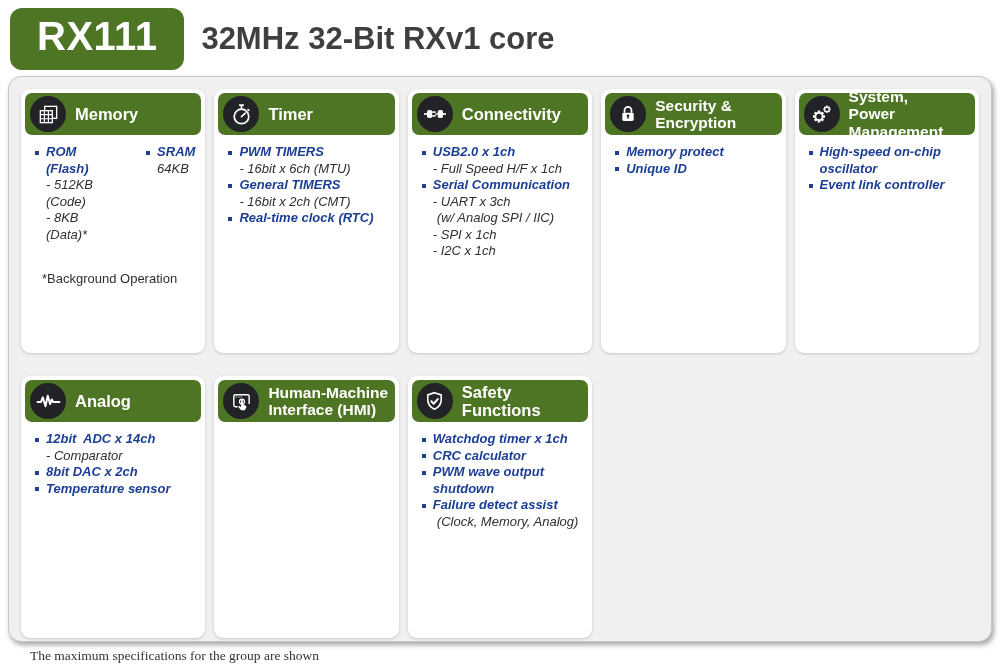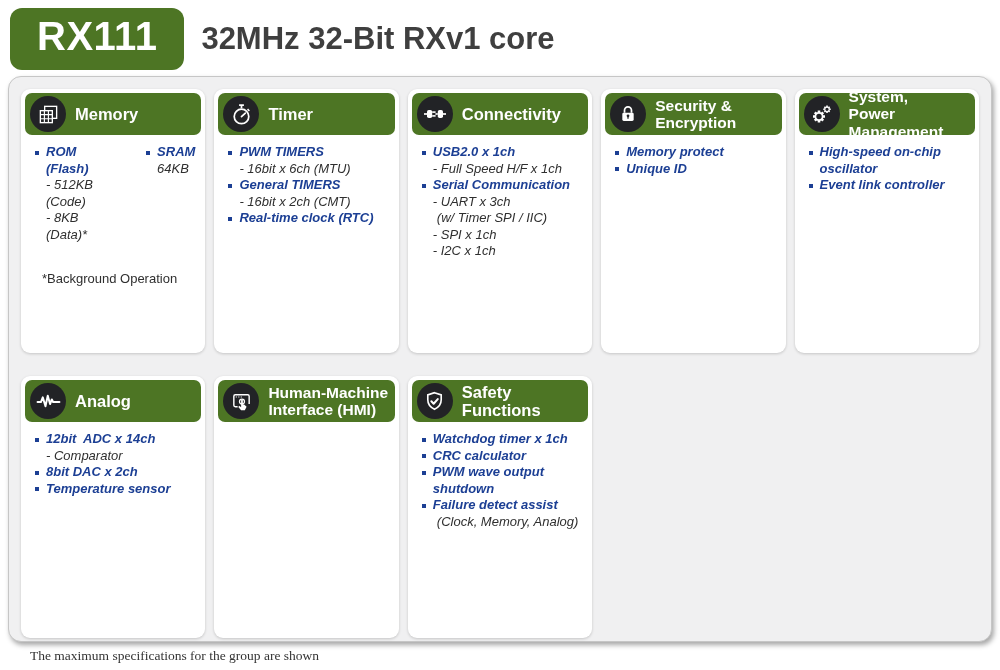--- a/index.html
+++ b/index.html
@@ -114,21 +114,21 @@
             </span>
             <span class="card-title">Connectivity</span>
           </div>
           <div class="card-body">
             <div class="cols">
               <div class="col">
                 <div class="item feature">USB2.0 x 1ch</div>
                 <div class="item sub">- Full Speed H/F x 1ch</div>
                 <div class="item feature">Serial Communication</div>
                 <div class="item sub">- UART x 3ch</div>
-                <div class="item sub2">(w/ Timer SPI / IIC)</div>
+                <div class="item sub2">(w/ Analog SPI / IIC)</div>
                 <div class="item sub">- SPI x 1ch</div>
                 <div class="item sub">- I2C x 1ch</div>
               </div>
             </div>
           </div>
         </div>
         <div class="card">
           <div class="card-header two-line">
             <span class="icon-circle">
               <svg viewBox="0 0 24 24" width="22" height="22">

